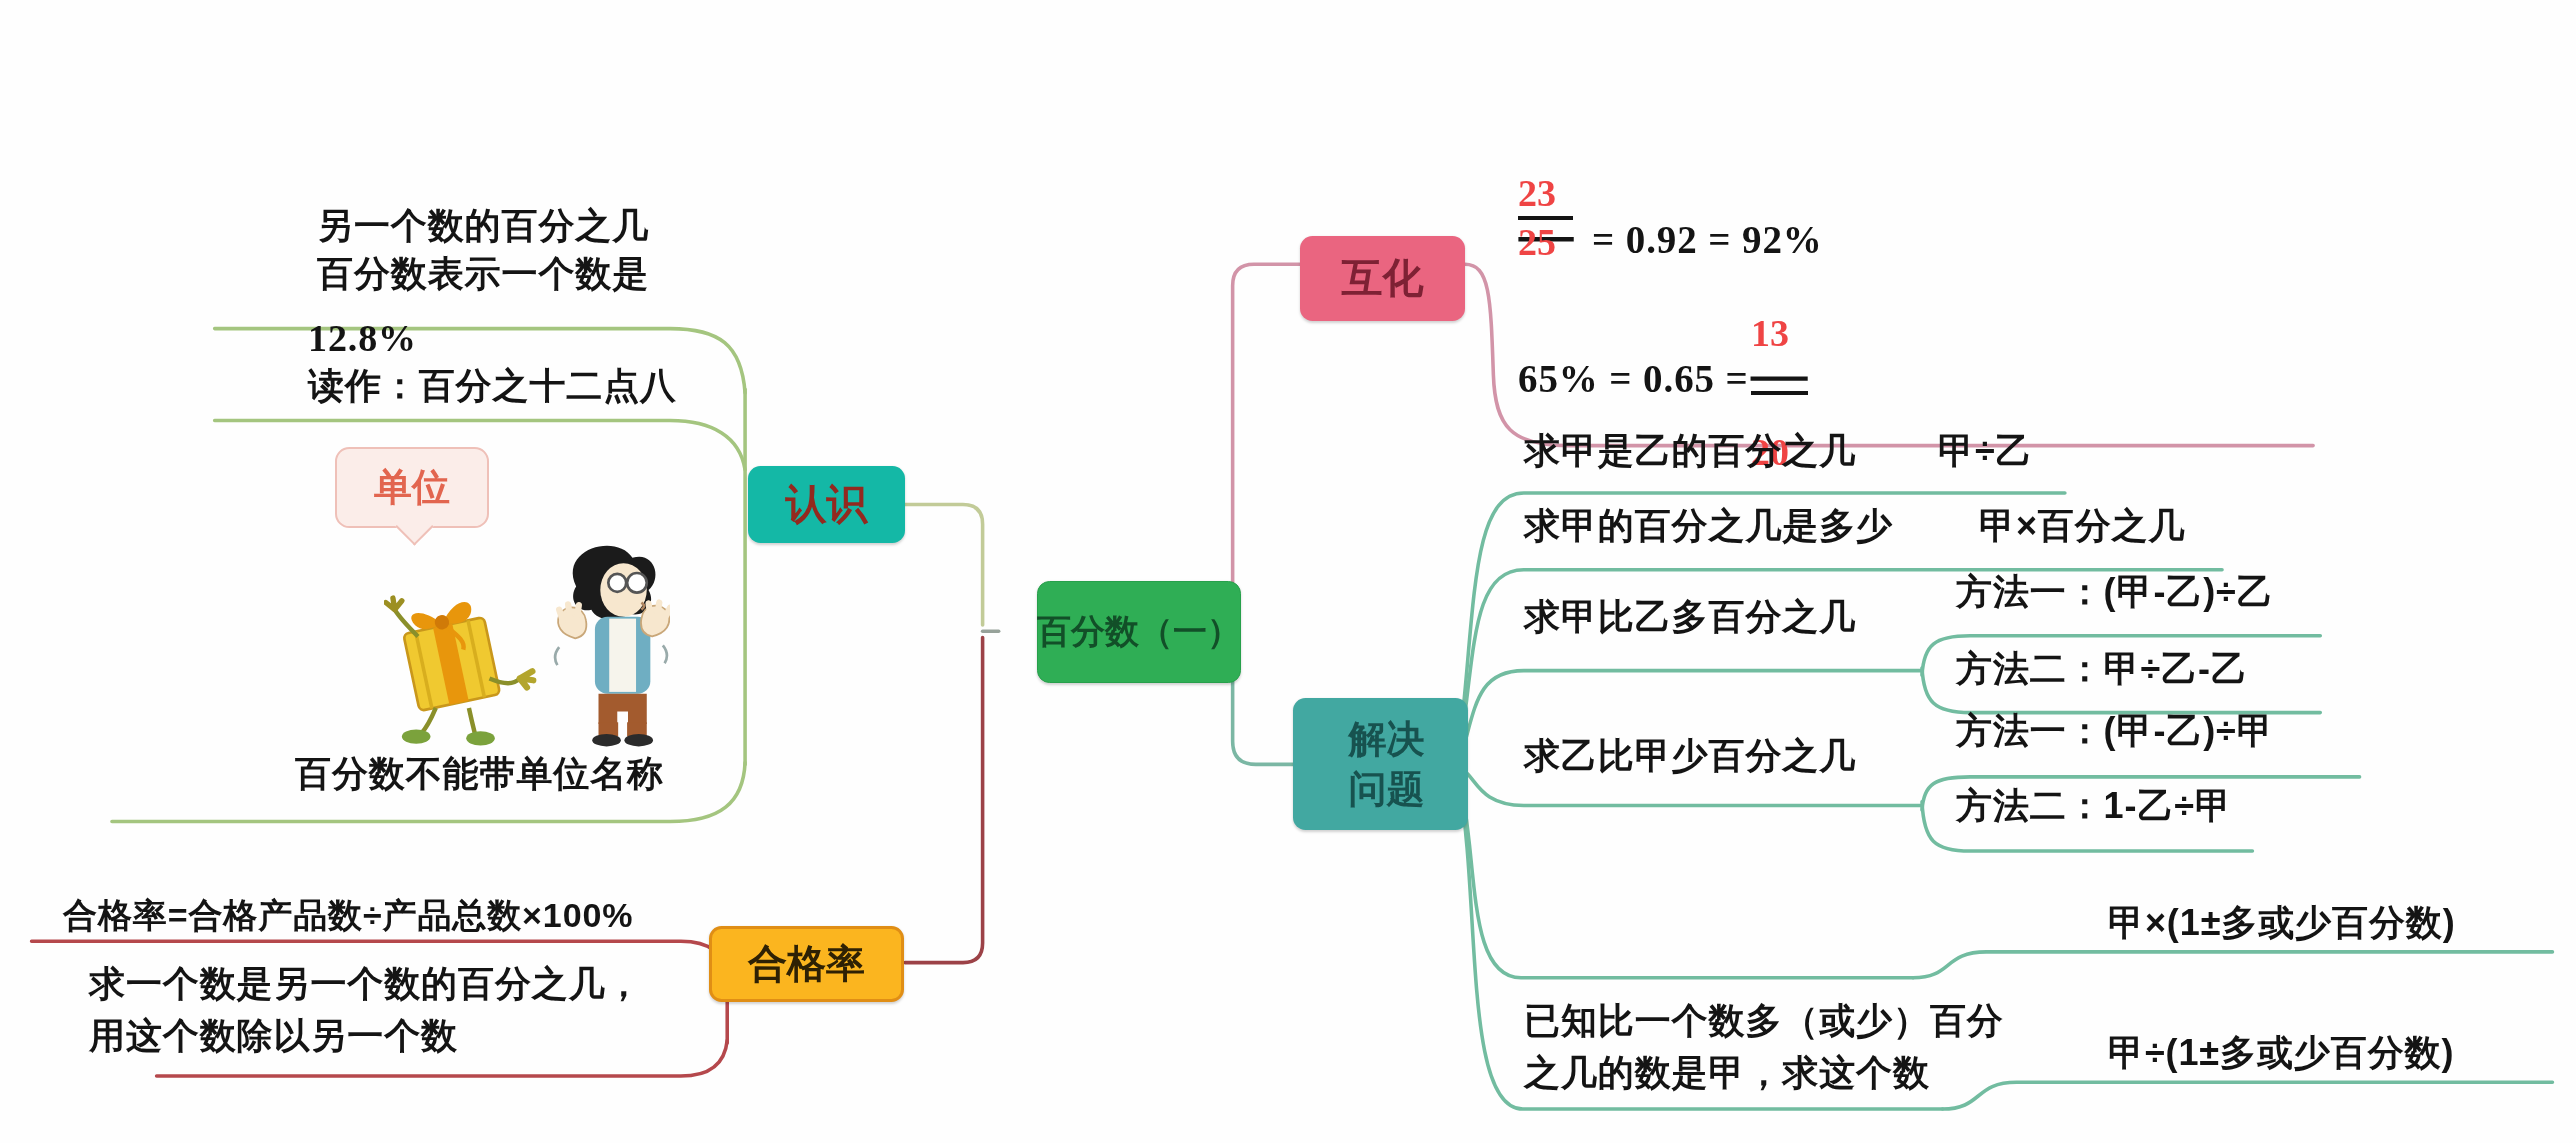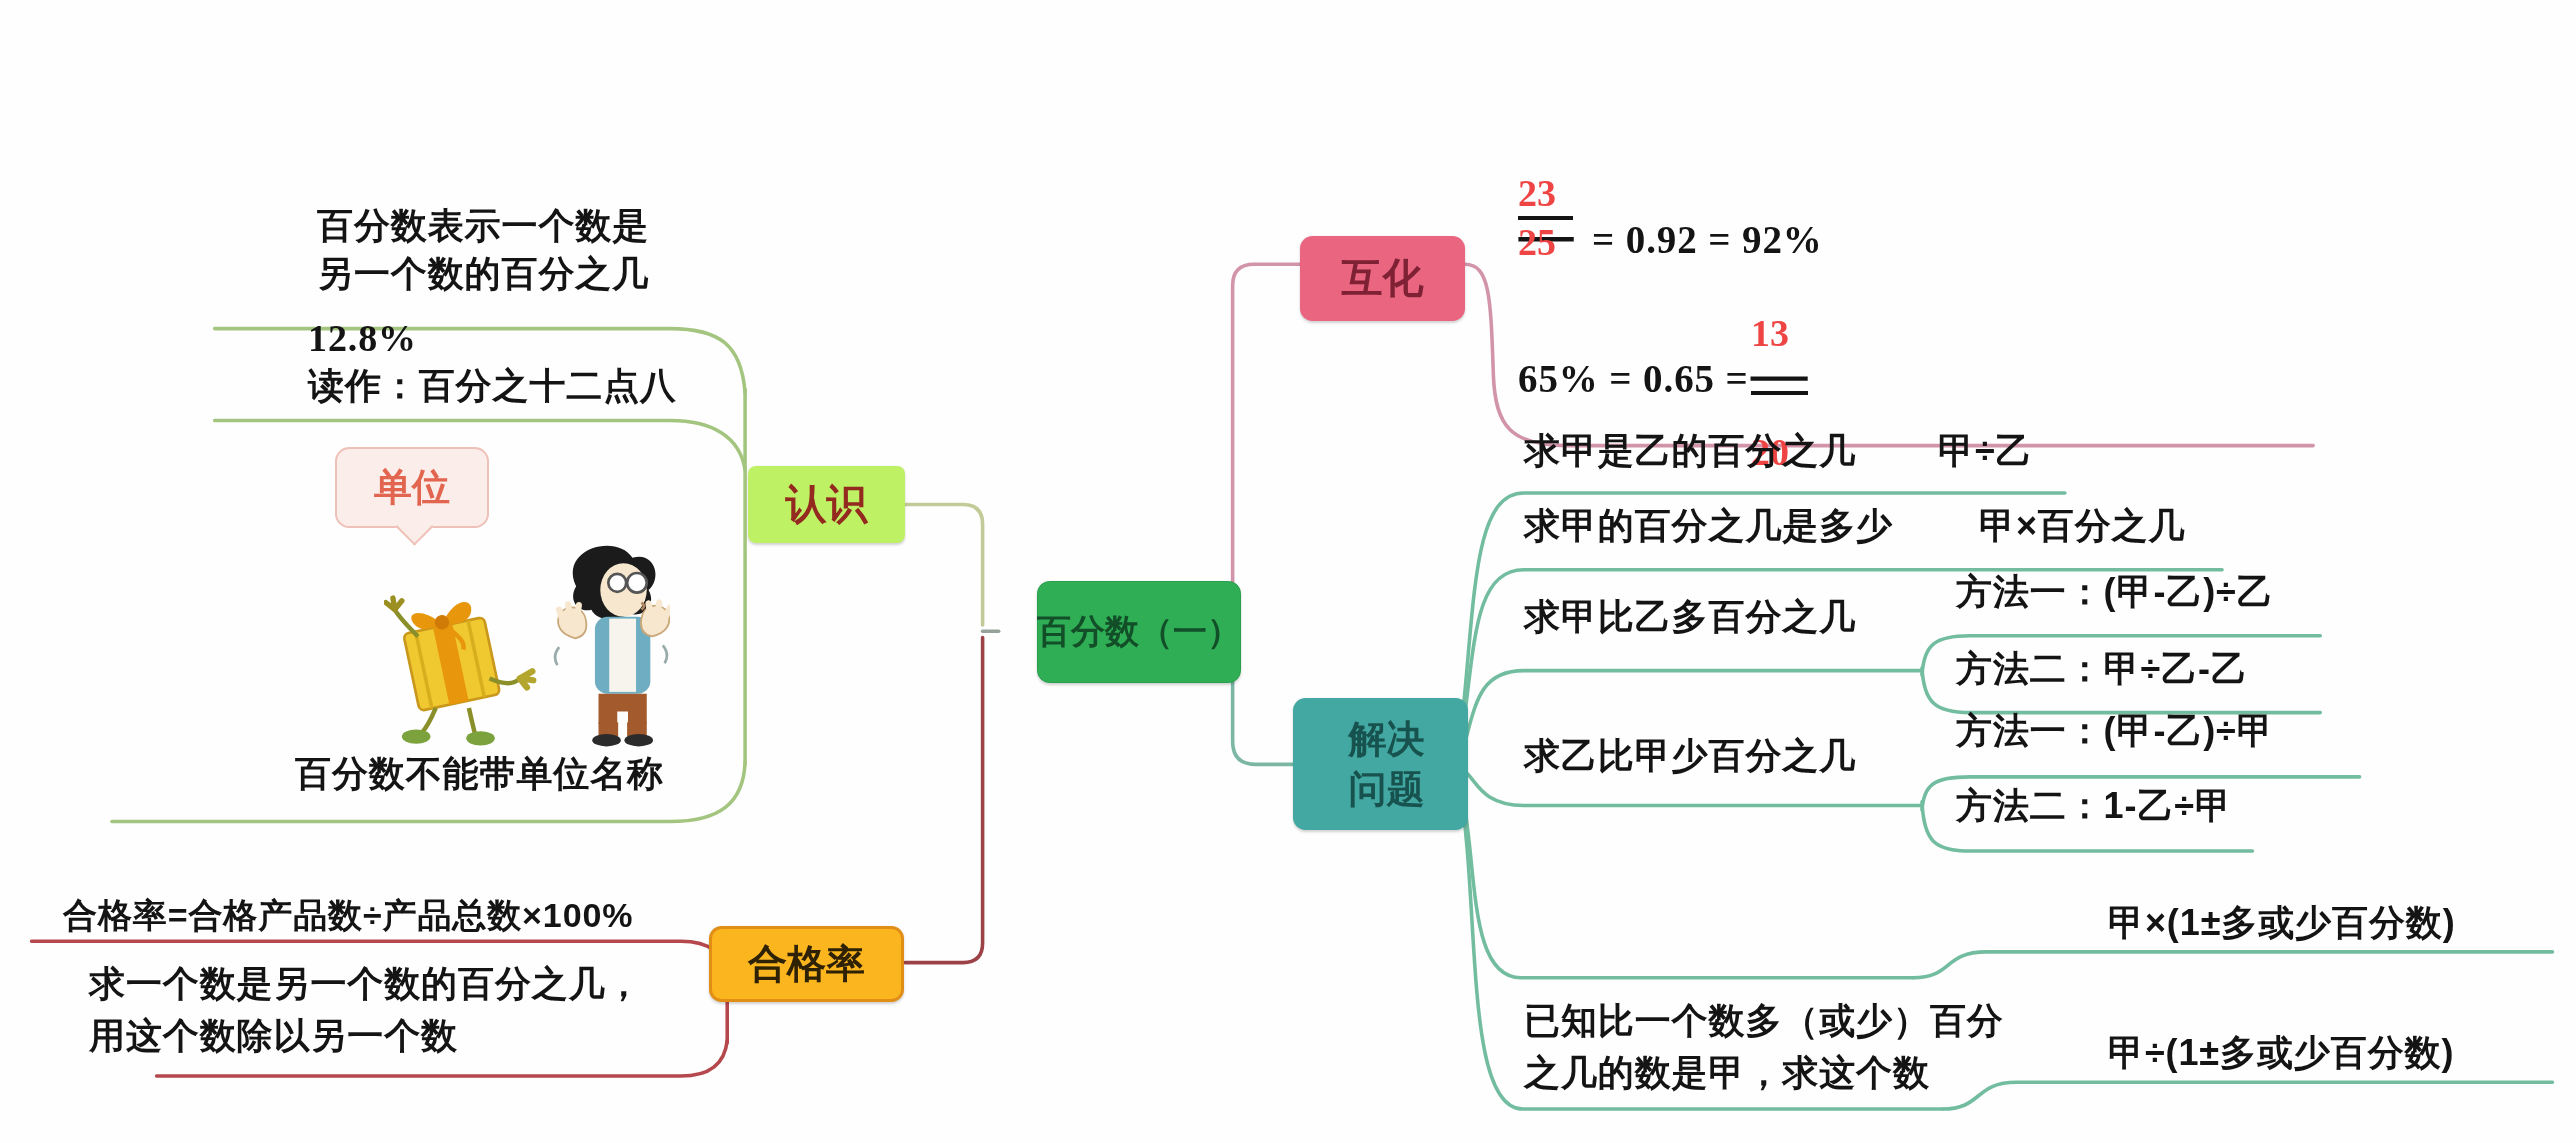--- a/index.html
+++ b/index.html
@@ -23,21 +23,21 @@
   .serif{font-family:"Liberation Serif",serif;font-size:39px;}
   .node{
     position:absolute;
     display:flex;flex-direction:column;
     align-items:center;justify-content:center;
     border-radius:12.5px;
     font-weight:700;
     white-space:nowrap;
     box-shadow:0 1.8px 2.7px rgba(0,0,0,0.18);
   }
-  .node-renshi{background:#bef264;color:#93291F;font-size:41px;border-radius:8px;}
+  .node-renshi{background:#14b8a6;color:#93291F;font-size:41px;}
   .node-root{background:#2FAE55;color:#124F28;font-size:34px;border:1.8px solid #27A04B;}
   .node-huhua{background:#EA6580;color:#7E2134;font-size:41px;}
   .node-jiejue{background:#42A8A1;color:#17524F;font-size:38px;line-height:50px;padding-left:12px;}
   .node-hegelv{background:#FBB51F;color:#2E2104;font-size:39px;border:3.6px solid #E08E15;}
   .bubble{
     position:absolute;
     background:#FBEDE9;
     border:2.7px solid #EFC0B8;
     border-radius:14.3px;
     display:flex;align-items:center;justify-content:center;
@@ -121,22 +121,22 @@
       <path d="M2175,1242 C2220,1242 2210,1212 2258,1212 H2858"></path>
     </g>
 
     <g stroke="#141414" stroke-width="5" fill="none">
       <path d="M1700,268 H1762"></path>
       <path d="M1960,424 H2024"></path>
     </g>
   </svg>
 
   <div class="txt" style="left:317px;top:202px;">
+    <div>另一个数的百分之几</div>
     <div>百分数表示一个数是</div>
-    <div>另一个数的百分之几</div>
   </div>
 
   <div class="txt" style="left:308px;top:314px;">
     <div class="serif" style="font-size:38px;">12.8%</div>
     <div>读作：百分之十二点八</div>
   </div>
 
   <div class="bubble" style="left:335px;top:447px;width:150px;height:77px;">
     <span>单位</span>
     <span class="tail"></span>

